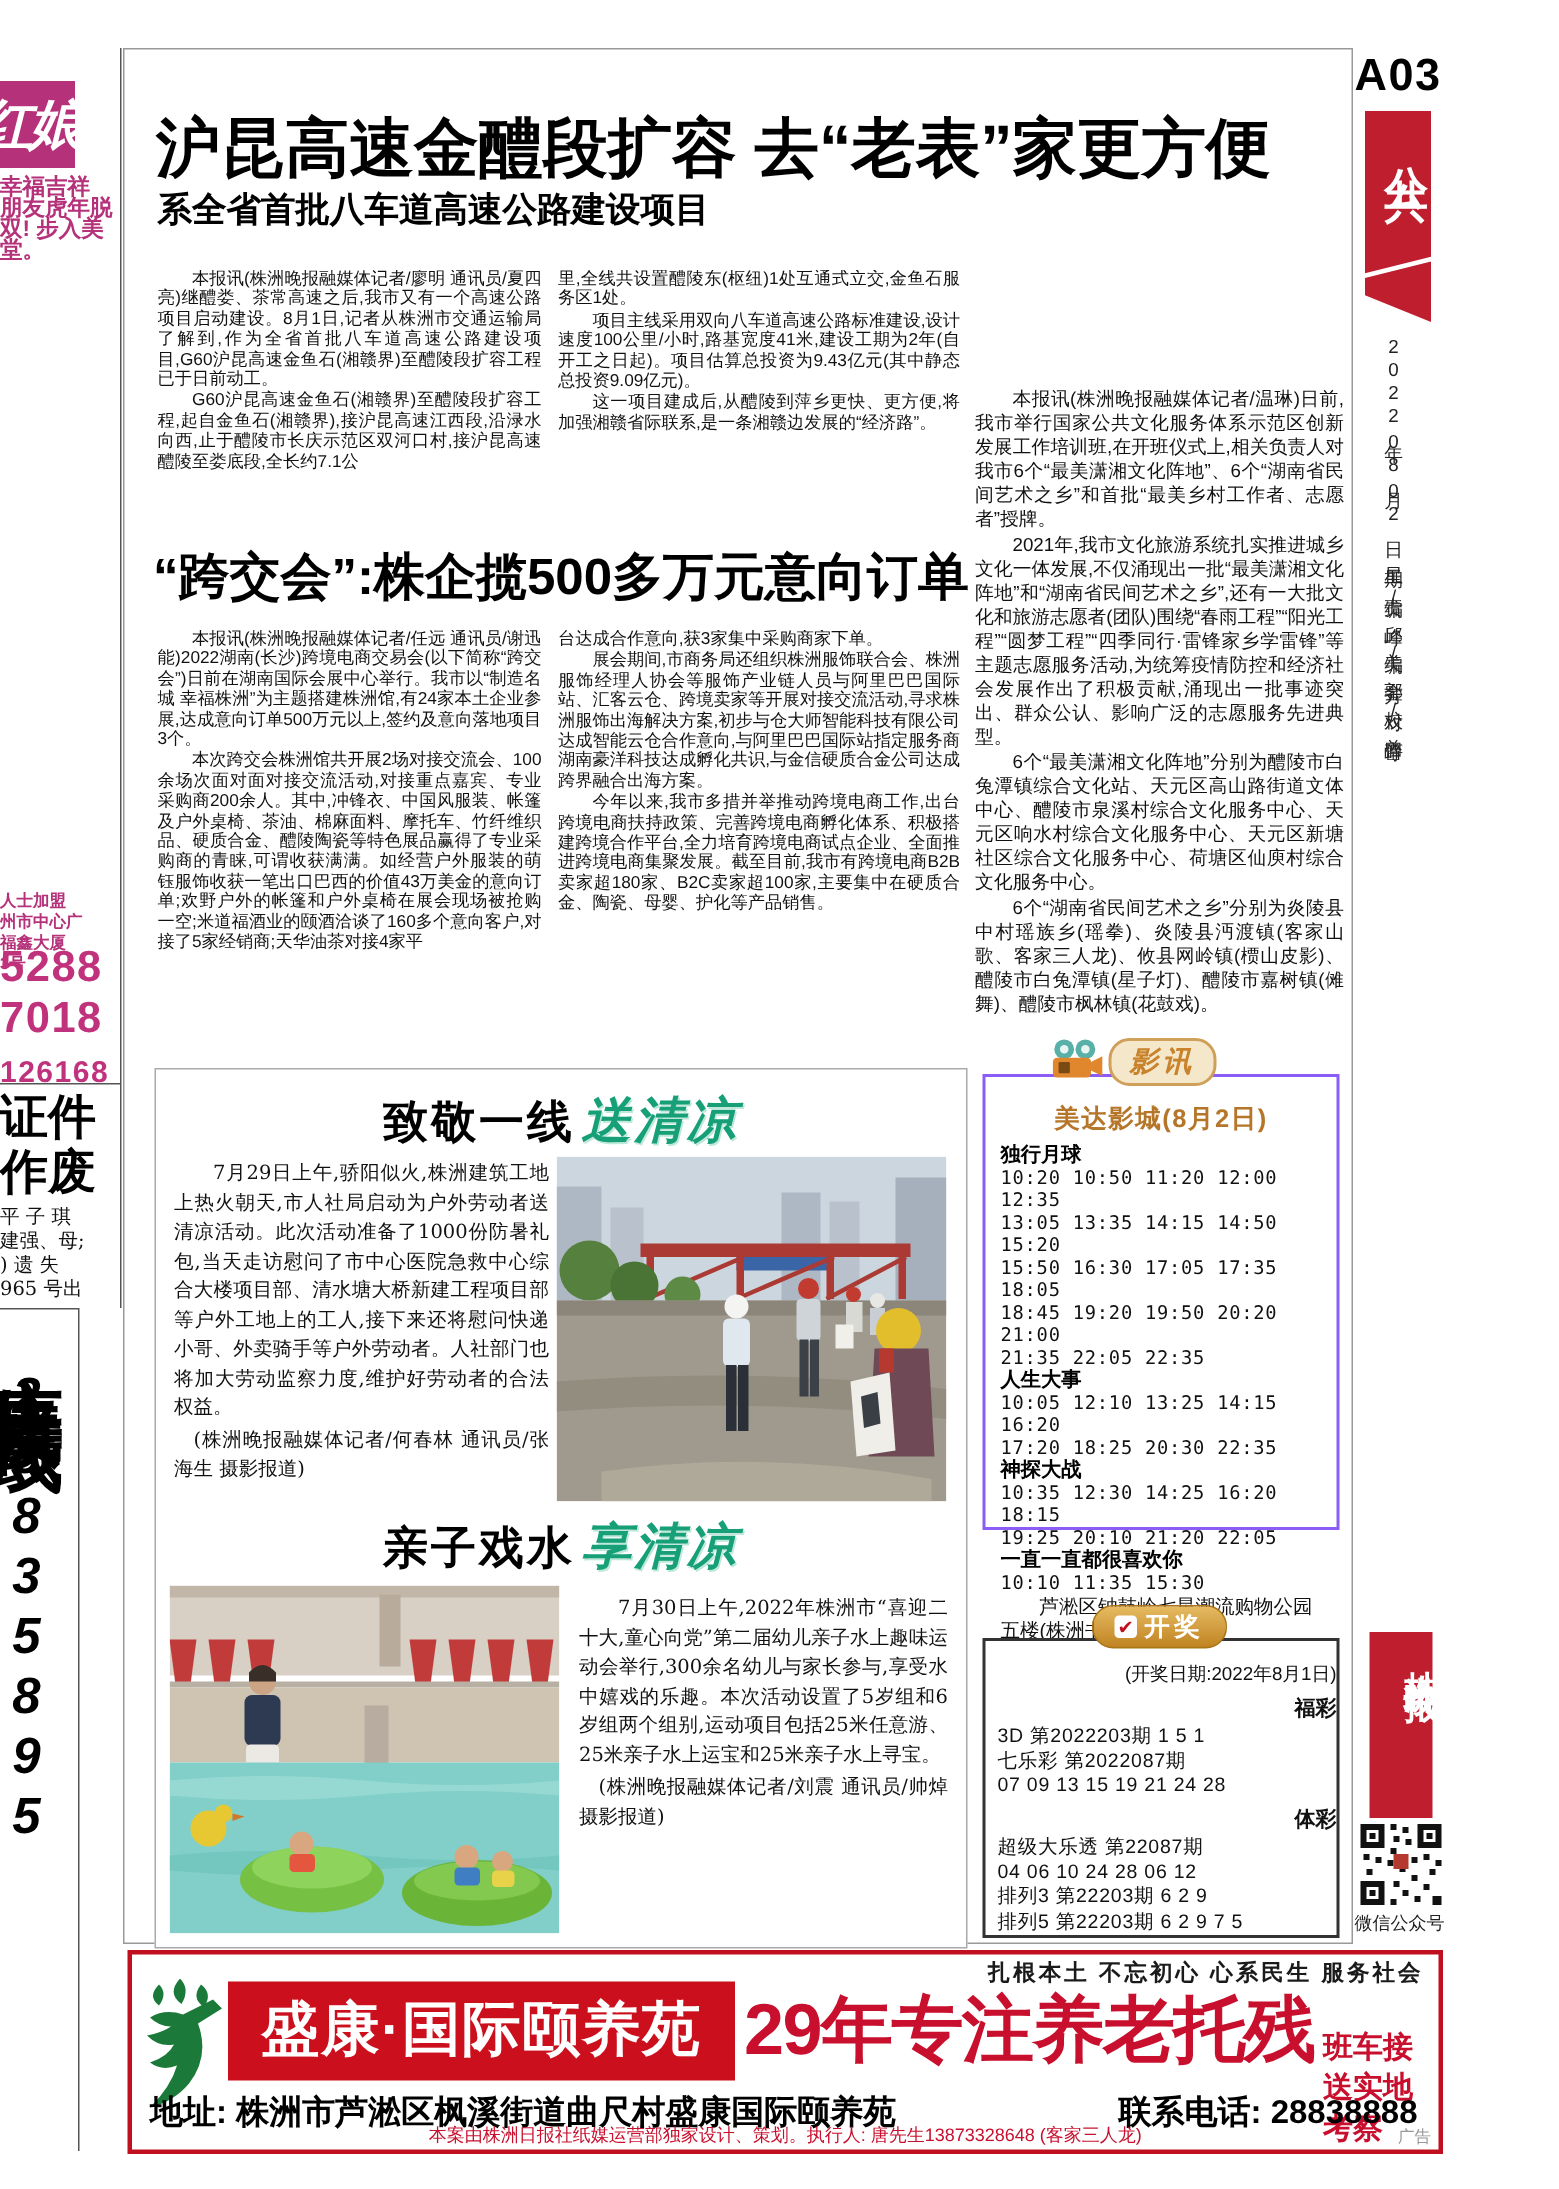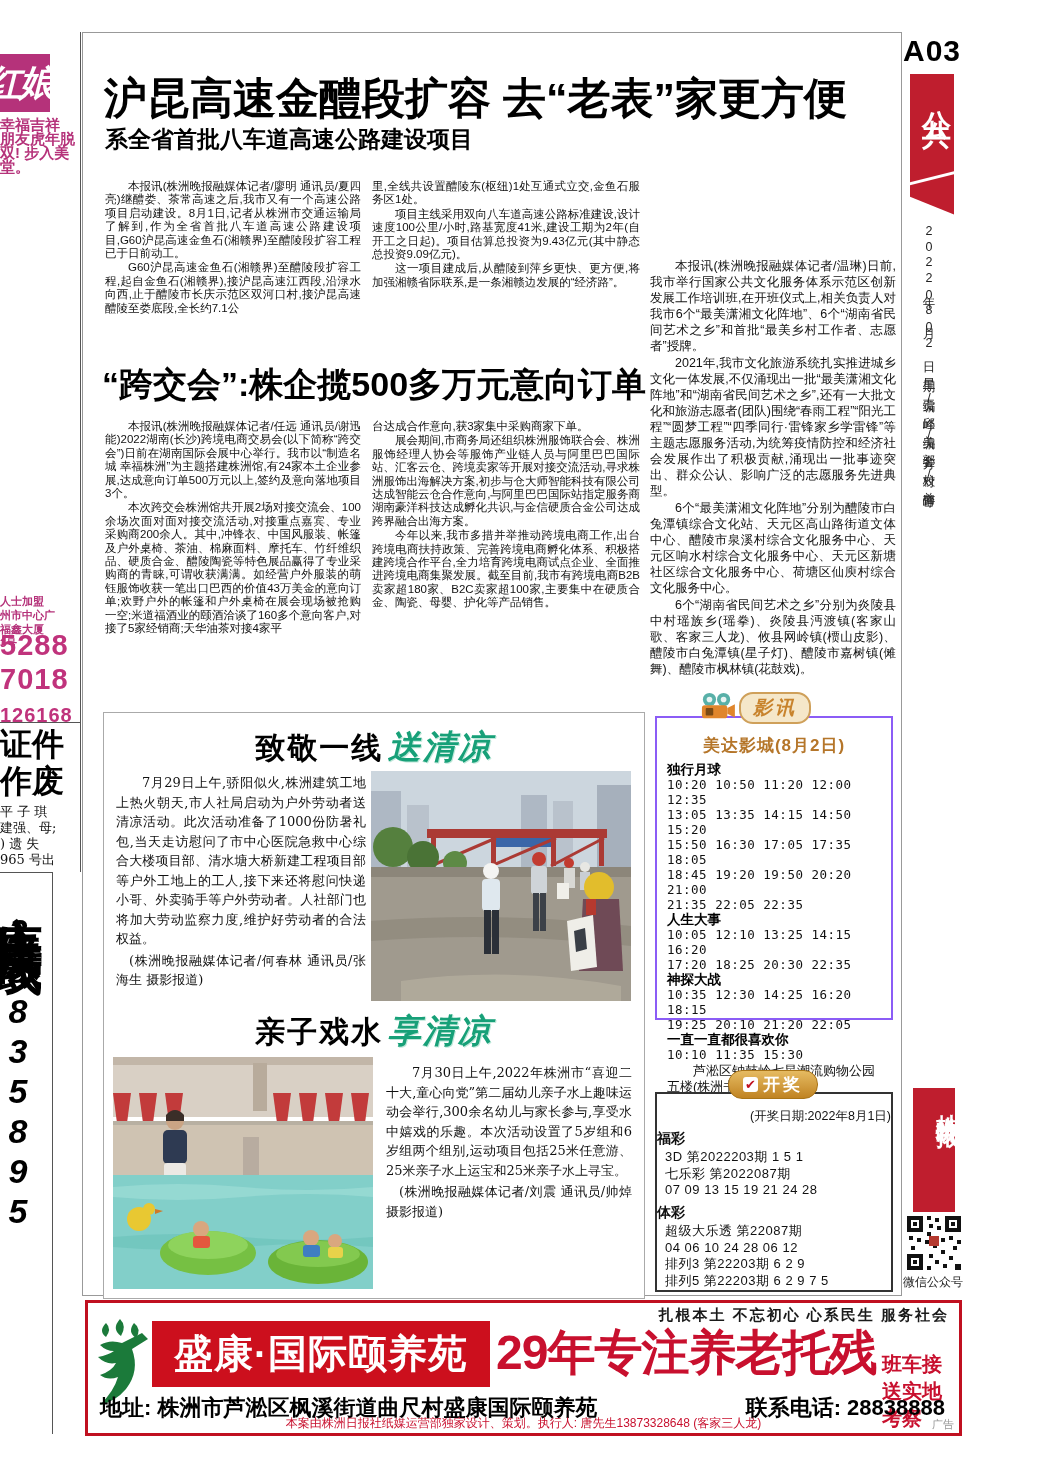--- a/index.html
+++ b/index.html
@@ -63,21 +63,21 @@
   .mv-addr{font-size:13px;line-height:15.5px;text-indent:2em;margin-top:1px;}
   .mv-tel{font-size:13px;line-height:16px;text-indent:2em;}
   
   .lt-box{left:655px;top:1092px;width:234px;height:196px;border:2px solid #333;background:#fff;}
   .lt-badge{left:728px;top:1070px;display:flex;align-items:center;gap:5px;
     background:linear-gradient(#e6bb62,#c08322);border-radius:14px;padding:2px 14px;
     color:#fff;font-weight:900;font-size:17px;letter-spacing:3px;border:1px solid #a97417;}
   .lt-check{display:inline-block;background:#fff;color:#c01020;border-radius:3px;
     font-size:13px;line-height:15px;padding:0 2px;font-style:normal;letter-spacing:0;}
   .lt-date{position:absolute;left:0;top:14px;width:100%;text-align:right;font-size:12.5px;}
-  .lt-h{position:absolute;width:100%;text-align:left;font-weight:800;font-size:14px;}
+  .lt-h{position:absolute;width:100%;text-align:right;font-weight:800;font-size:14px;}
   .lt-lines{position:absolute;left:8px;right:6px;font-size:13px;line-height:16.5px;letter-spacing:0.5px;}
   
   .pageno{left:903px;top:34px;font-size:30px;font-weight:800;letter-spacing:1px;color:#000;}
   .ribbon{left:910px;top:74px;width:44px;height:148px;background:#bf1e2e;
     clip-path:polygon(0 0,100% 0,100% 95%,0 83%);}
   .ribbon-txt{position:absolute;left:7px;top:14px;writing-mode:vertical-rl;text-orientation:upright;
     color:#fff;font-size:29px;font-weight:800;letter-spacing:8px;}
   .ribbon-slash{position:absolute;left:-4px;top:102px;width:58px;height:3px;background:#fff;transform:rotate(-14deg);}
   .dateline{left:920px;top:224px;height:300px;writing-mode:vertical-rl;text-orientation:upright;
     font-size:12.5px;letter-spacing:1.5px;color:#222;}

